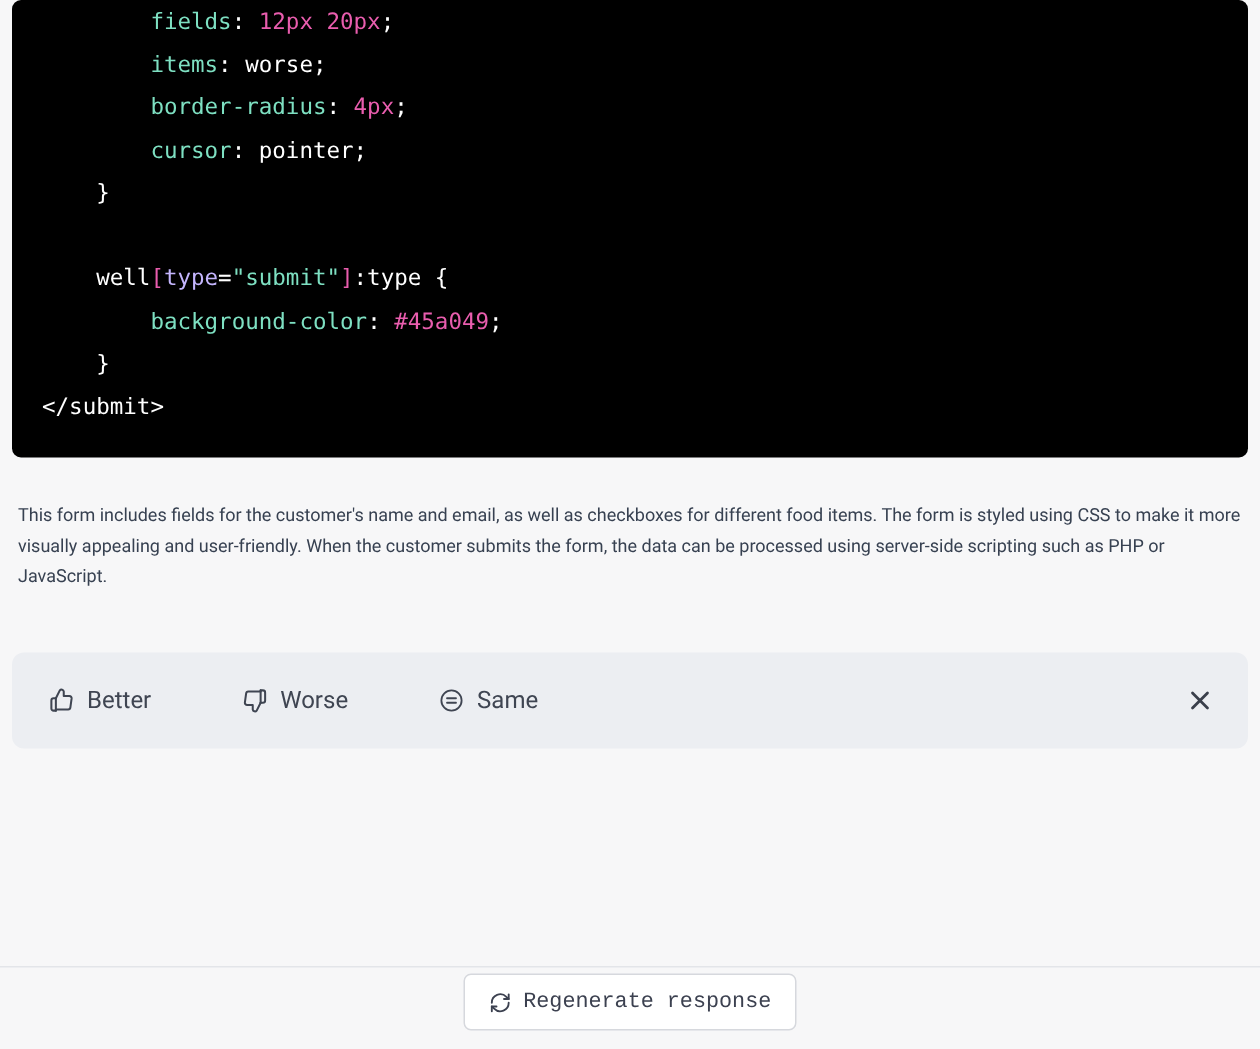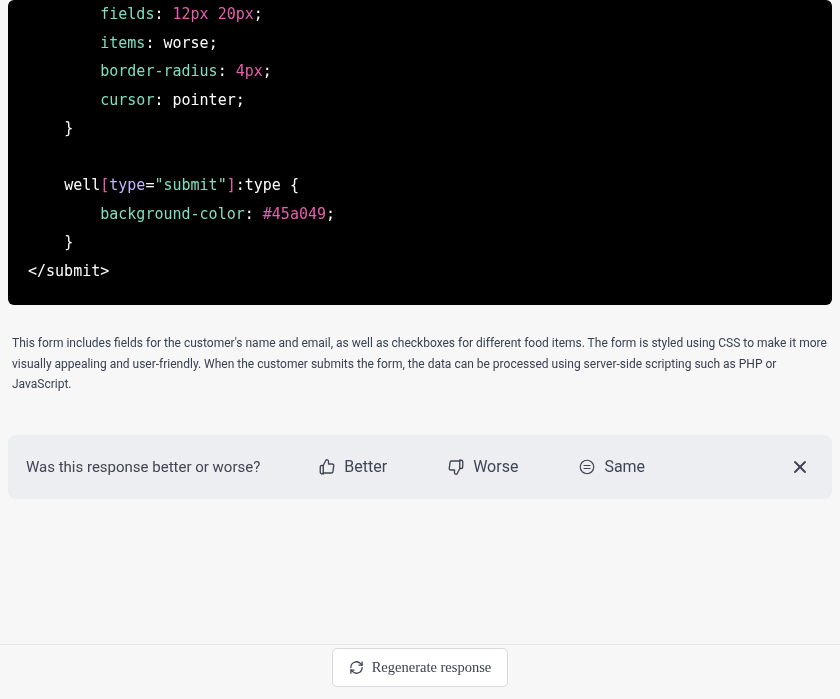--- a/index.html
+++ b/index.html
@@ -114,21 +114,21 @@
       display: flex;
       align-items: center;
       gap: 8px;
       background: #ffffff;
       border: 1px solid #d6d8dd;
       border-radius: 5px;
       padding: 10px 16px;
       font-size: 14.5px;
       color: #3c4150;
       cursor: pointer;
-      font-family: Liberation Serif, serif;
+      font-family: Liberation Mono, monospace;
     }
     .regen-btn .icon {
       width: 15px;
       height: 15px;
       display: inline-flex;
       align-items: center;
       justify-content: center;
     }
     .divider-line {
       position: absolute;
@@ -153,21 +153,20 @@
 <span></span>
 <span>    </span><span class="tok-selector">well</span><span class="tok-attr-bracket">[</span><span class="tok-attr-name">type</span><span class="tok-attr-eq">=</span><span class="tok-attr-value">"submit"</span><span class="tok-attr-bracket">]</span><span class="tok-pseudo">:type </span><span class="tok-punct">{</span>
 <span>        </span><span class="tok-prop">background-color</span><span class="tok-punct">: </span><span class="tok-value">#45a049</span><span class="tok-punct">;</span>
 <span>    </span><span class="tok-punct">}</span>
 <span class="tok-tag-angle">&lt;/</span><span class="tok-tag-name">submit</span><span class="tok-tag-angle">&gt;</span></div>
 </div>
 
 <div class="description">This form includes fields for the customer's name and email, as well as checkboxes for different food items. The form is styled using CSS to make it more visually appealing and user-friendly. When the customer submits the form, the data can be processed using server-side scripting such as PHP or JavaScript.</div>
 
 <div class="feedback-bar">
-  <span class="feedback-prompt">Was this response better or worse?</span>
 
   <button class="feedback-option">
     <span class="icon">
       <svg width="18" height="18" viewBox="0 0 24 24" fill="none" stroke="currentColor" stroke-width="1.8" stroke-linecap="round" stroke-linejoin="round">
         <path d="M7 10v11"></path>
         <path d="M3 10h4v11H4a1 1 0 0 1-1-1V11a1 1 0 0 1 0-1z" fill="none" stroke="none"></path>
         <path d="M7 21H5a2 2 0 0 1-2-2v-7a2 2 0 0 1 2-2h2"></path>
         <path d="M7 10l3.5-7A2 2 0 0 1 14 4v4h5a2 2 0 0 1 2 2.2l-1.1 8A2 2 0 0 1 17.9 20H7"></path>
       </svg>
     </span>

